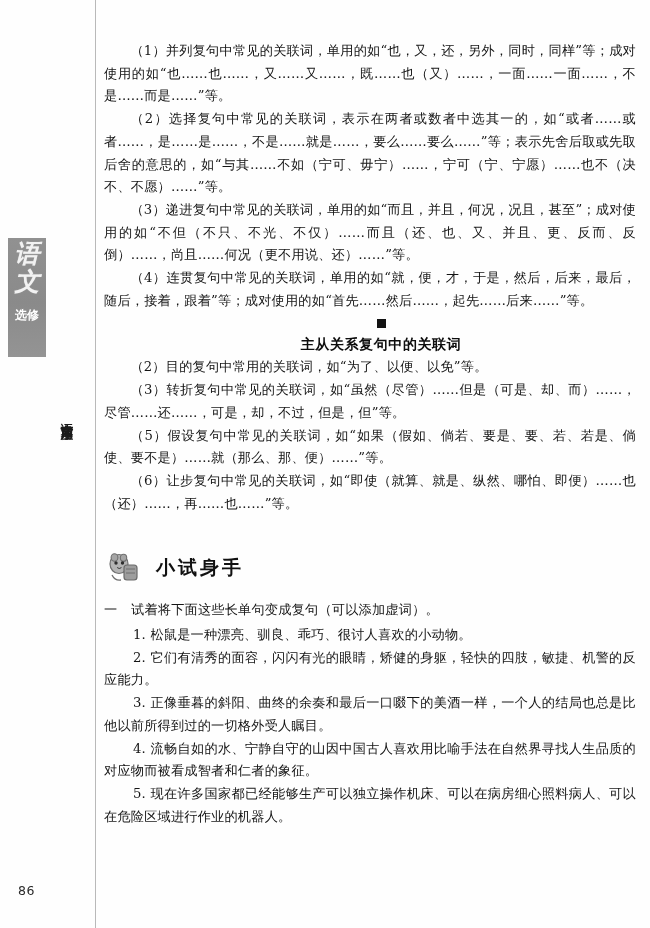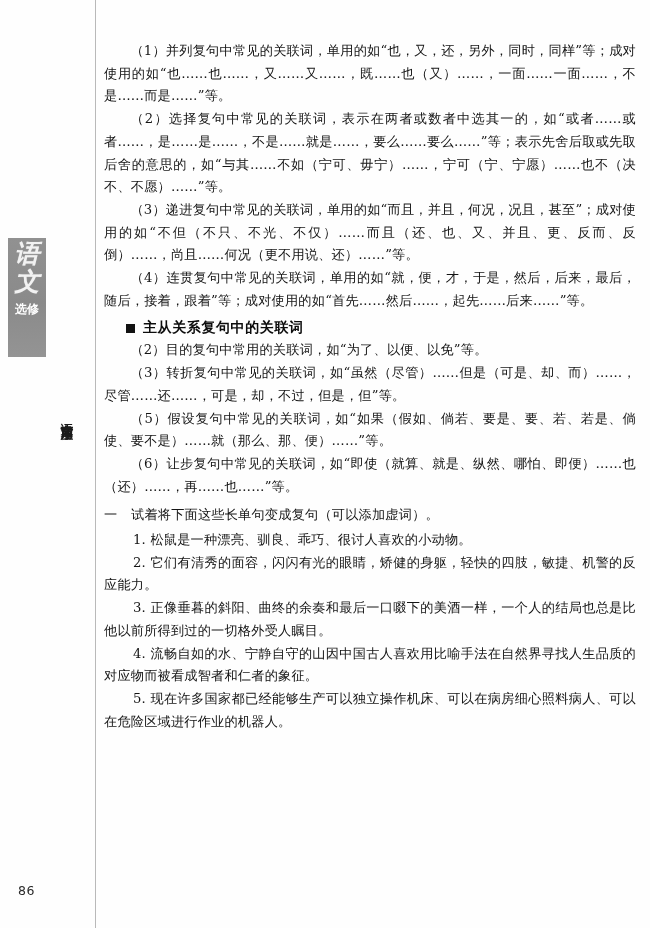--- a/index.html
+++ b/index.html
@@ -63,21 +63,21 @@
     text-align: center;
     font-style: italic;
     text-shadow: 0 0 1px rgba(255,255,255,.45);
   }
   .brand-sub {
     font-family: "DejaVu Sans", "Liberation Sans", sans-serif;
     color: #ffffff;
     font-size: 12px;
     line-height: 1.5;
     text-align: right;
-    margin-top: 4px;
+    margin-top: 10px;
     font-weight: 600;
   }
   .brand-vertical {
     position: absolute;
     left: 54px;
     top: 360px;
     width: 22px;
     height: 112px;
     font-family: "DejaVu Sans", "Liberation Sans", sans-serif;
     font-size: 12.5px;
@@ -116,20 +116,21 @@
     text-justify: inter-character;
     text-indent: 2em;
     color: #141414;
     letter-spacing: .2px;
   }
   .section-head {
     display: flex;
     align-items: center;
     gap: 8px;
     margin: 7px 0 2px 22px;
+    flex-direction: column;
   }
   .sq-bullet {
     width: 9px;
     height: 9px;
     background: #121212;
     flex: none;
   }
   .section-head-text {
     font-family: "DejaVu Sans", "Liberation Sans", sans-serif;
     font-size: 14px;
@@ -221,20 +222,36 @@
     <div class="section-head">
       <span class="sq-bullet"></span>
       <span class="section-head-text">主从关系复句中的关联词</span>
     </div>
 
     <p class="para">（2）目的复句中常用的关联词，如“为了、以便、以免”等。</p>
     <p class="para">（3）转折复句中常见的关联词，如“虽然（尽管）……但是（可是、却、而）……，尽管……还……，可是，却，不过，但是，但”等。</p>
     <p class="para">（5）假设复句中常见的关联词，如“如果（假如、倘若、要是、要、若、若是、倘使、要不是）……就（那么、那、便）……”等。</p>
     <p class="para">（6）让步复句中常见的关联词，如“即使（就算、就是、纵然、哪怕、即便）……也（还）……，再……也……”等。</p>
 
+    <div class="ex-heading">
+      <span class="mascot">
+        <svg width="36" height="34" viewBox="0 0 36 34" xmlns="http://www.w3.org/2000/svg">
+          <ellipse cx="13" cy="13" rx="9" ry="9.5" fill="#b4b4b4" stroke="#6f6f6f" stroke-width="1.2"></ellipse>
+          <ellipse cx="8.5" cy="6.5" rx="3.4" ry="3.8" fill="#a5a5a5" stroke="#6f6f6f" stroke-width="1.1"></ellipse>
+          <ellipse cx="17.5" cy="6.8" rx="3.2" ry="3.6" fill="#a5a5a5" stroke="#6f6f6f" stroke-width="1.1"></ellipse>
+          <circle cx="10" cy="12" r="1.7" fill="#2e2e2e"></circle>
+          <circle cx="16.5" cy="12" r="1.7" fill="#2e2e2e"></circle>
+          <path d="M11.5 16.5 q1.8 2 3.6 0" stroke="#4a4a4a" stroke-width="1.1" fill="none" stroke-linecap="round"></path>
+          <rect x="18" y="14" width="13" height="15" rx="3" fill="#9d9d9d" stroke="#6a6a6a" stroke-width="1.2"></rect>
+          <path d="M20 18 h9 M20 22 h9" stroke="#6f6f6f" stroke-width="1"></path>
+          <path d="M6 24 q3 6 9 5" stroke="#6f6f6f" stroke-width="1.3" fill="none"></path>
+        </svg>
+      </span>
+      <span class="ex-title">小试身手</span>
+    </div>
 
     <div class="ex-group">
       <div class="ex-lead">
         <span class="ex-num">一</span>
         <span class="ex-lead-text">试着将下面这些长单句变成复句（可以添加虚词）。</span>
       </div>
       <p class="ex-item">1. 松鼠是一种漂亮、驯良、乖巧、很讨人喜欢的小动物。</p>
       <p class="ex-item">2. 它们有清秀的面容，闪闪有光的眼睛，矫健的身躯，轻快的四肢，敏捷、机警的反应能力。</p>
       <p class="ex-item">3. 正像垂暮的斜阳、曲终的余奏和最后一口啜下的美酒一样，一个人的结局也总是比他以前所得到过的一切格外受人瞩目。</p>
       <p class="ex-item">4. 流畅自如的水、宁静自守的山因中国古人喜欢用比喻手法在自然界寻找人生品质的对应物而被看成智者和仁者的象征。</p>

